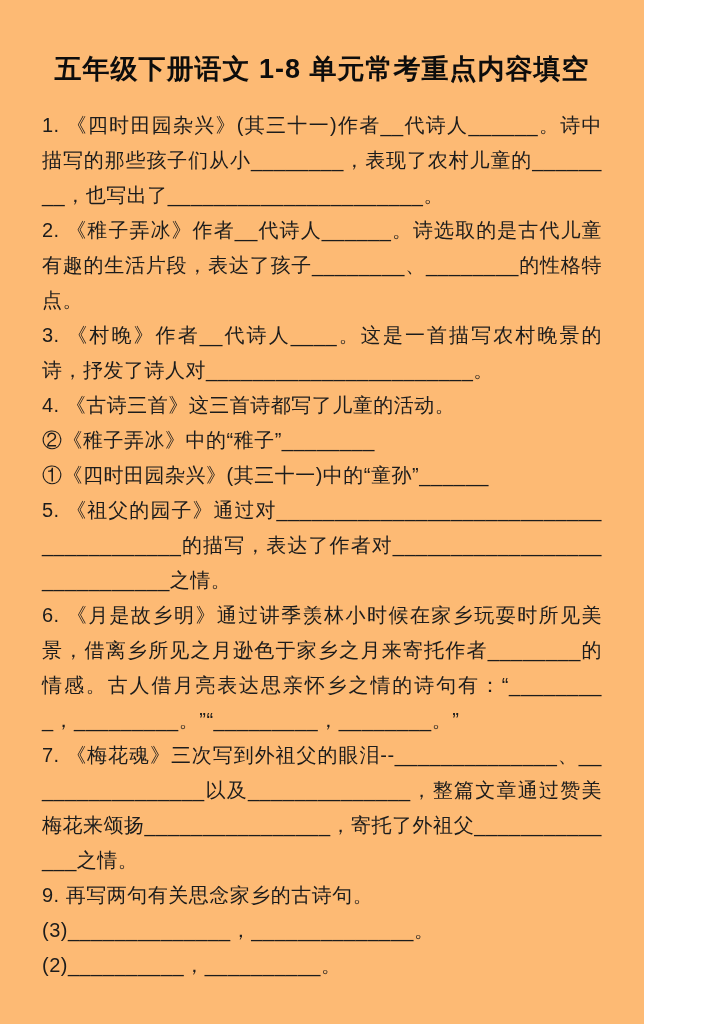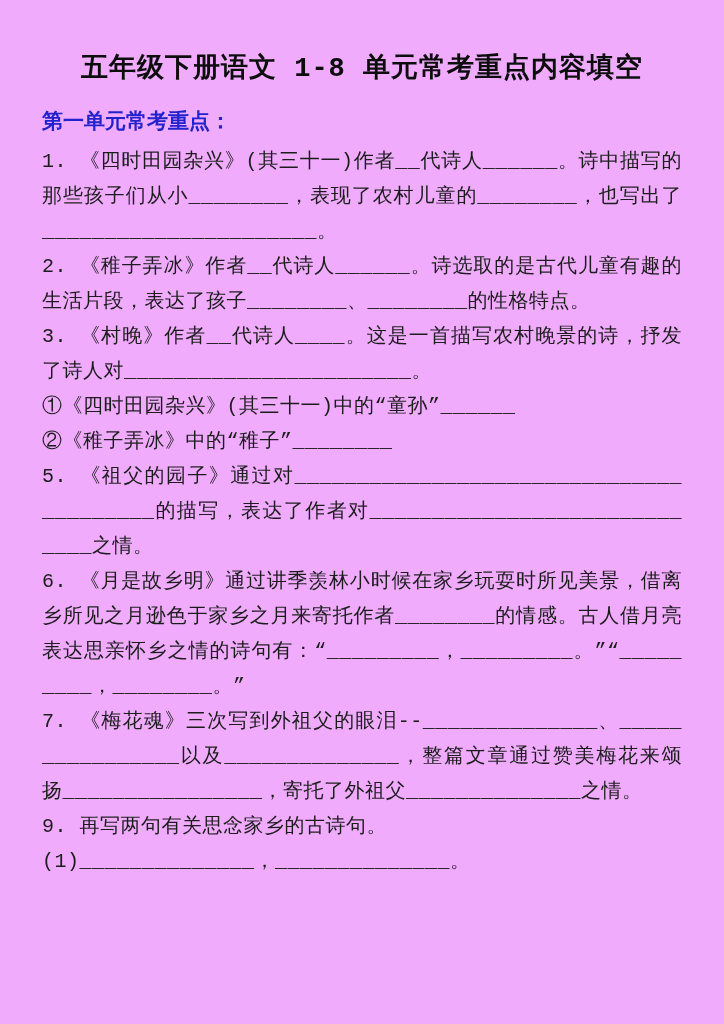--- a/index.html
+++ b/index.html
@@ -2,27 +2,27 @@
 <html><head>
 <meta charset="utf-8">
 <style>
   html, body {
     margin: 0;
     padding: 0;
     background: #ffffff;
   }
   .page {
     position: relative;
-    width: 724px;
+    width: 644px;
     height: 1024px;
     box-sizing: border-box;
-    background: #f0abfc;
+    background: #fdba74;
     padding: 50px 42px 0 42px;
     overflow: hidden;
-    font-family: Liberation Mono, monospace;
+    font-family: Liberation Sans, sans-serif;
   }
   .title {
     margin: 0 0 20px 0;
     text-align: center;
     font-size: 27px;
     line-height: 38px;
     font-weight: 700;
     color: #0d0d0d;
     letter-spacing: 1px;
   }
@@ -42,26 +42,27 @@
     text-align: justify;
     word-break: break-all;
     letter-spacing: 0.5px;
   }
 </style>
 </head>
 <body>
 
 <div class="page">
   <h1 class="title">五年级下册语文 1-8 单元常考重点内容填空</h1>
-  <h2 class="section-heading">第一单元常考重点：</h2>
   <div class="items">
     <p class="item">1. 《四时田园杂兴》(其三十一)作者__代诗人______。诗中描写的那些孩子们从小________，表现了农村儿童的________，也写出了______________________。</p>
     <p class="item">2. 《稚子弄冰》作者__代诗人______。诗选取的是古代儿童有趣的生活片段，表达了孩子________、________的性格特点。</p>
     <p class="item">3. 《村晚》作者__代诗人____。这是一首描写农村晚景的诗，抒发了诗人对_______________________。</p>
+    <p class="item">4. 《古诗三首》这三首诗都写了儿童的活动。</p>
+    <p class="item">②《稚子弄冰》中的“稚子”________</p>
     <p class="item">①《四时田园杂兴》(其三十一)中的“童孙”______</p>
-    <p class="item">②《稚子弄冰》中的“稚子”________</p>
     <p class="item">5. 《祖父的园子》通过对________________________________________的描写，表达了作者对_____________________________之情。</p>
     <p class="item">6. 《月是故乡明》通过讲季羡林小时候在家乡玩耍时所见美景，借离乡所见之月逊色于家乡之月来寄托作者________的情感。古人借月亮表达思亲怀乡之情的诗句有：“_________，_________。”“_________，________。”</p>
     <p class="item">7. 《梅花魂》三次写到外祖父的眼泪--______________、________________以及______________，整篇文章通过赞美梅花来颂扬________________，寄托了外祖父______________之情。</p>
     <p class="item">9. 再写两句有关思念家乡的古诗句。</p>
-    <p class="item">(1)______________，______________。</p>
+    <p class="item">(3)______________，______________。</p>
+    <p class="item">(2)__________，__________。</p>
   </div>
 </div>
 
 </body></html>

